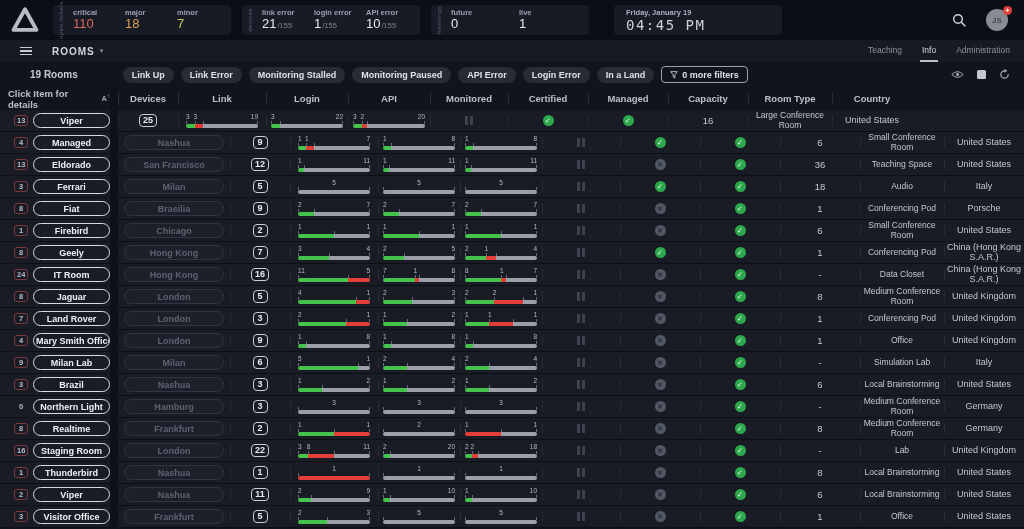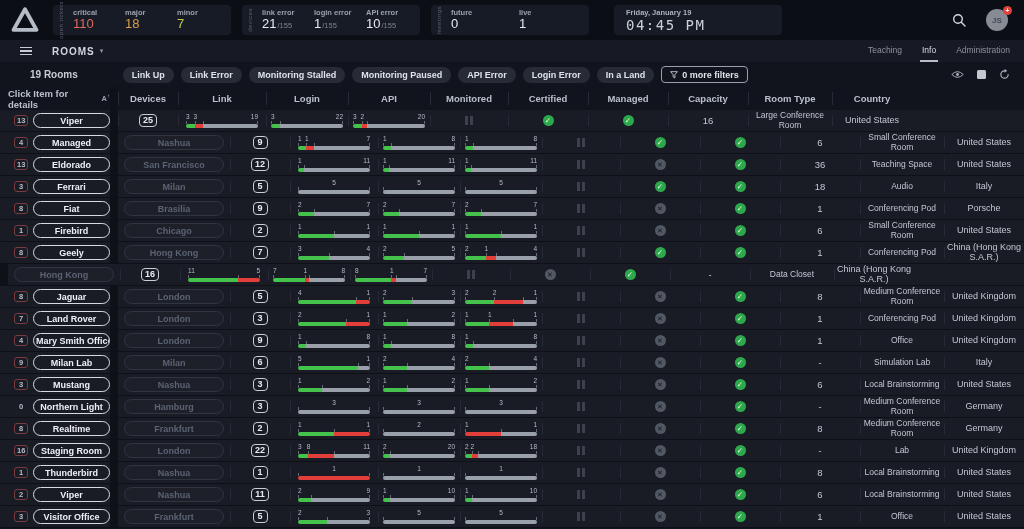--- a/index.html
+++ b/index.html
@@ -802,20 +802,24 @@
           <span class="okc">✓</span>
         </div>
         <div class="cell c-man sep">
           <span class="okc">✓</span>
         </div>
         <div class="cell c-cap sep cap-text">1</div>
         <div class="cell c-type sep type-text">Conferencing Pod</div>
         <div class="cell c-ctry sep ctry-text">China (Hong Kong S.A.R.)</div>
       </div>
       <div class="row">
+        <div class="cell c-name left">
+          <span class="badge">24</span>
+          <button class="name-btn">IT Room</button>
+        </div>
         <div class="gutter"></div>
         <div class="cell c-loc">
           <button class="loc-btn">Hong Kong</button>
         </div>
         <div class="cell c-dev sep">
           <span class="dev-box">16</span>
         </div>
         <div class="cell c-link sep">
           <div class="bar-wrap">
             <div class="bar-labels">
@@ -1207,21 +1211,21 @@
         <div class="cell c-man sep">
           <span class="okc">✓</span>
         </div>
         <div class="cell c-cap sep cap-text">-</div>
         <div class="cell c-type sep type-text">Simulation Lab</div>
         <div class="cell c-ctry sep ctry-text">Italy</div>
       </div>
       <div class="row">
         <div class="cell c-name left">
           <span class="badge">3</span>
-          <button class="name-btn">Mustang</button>
+          <button class="name-btn">Brazil</button>
         </div>
         <div class="gutter"></div>
         <div class="cell c-loc">
           <button class="loc-btn">Nashua</button>
         </div>
         <div class="cell c-dev sep">
           <span class="dev-box">3</span>
         </div>
         <div class="cell c-link sep">
           <div class="bar-wrap">

